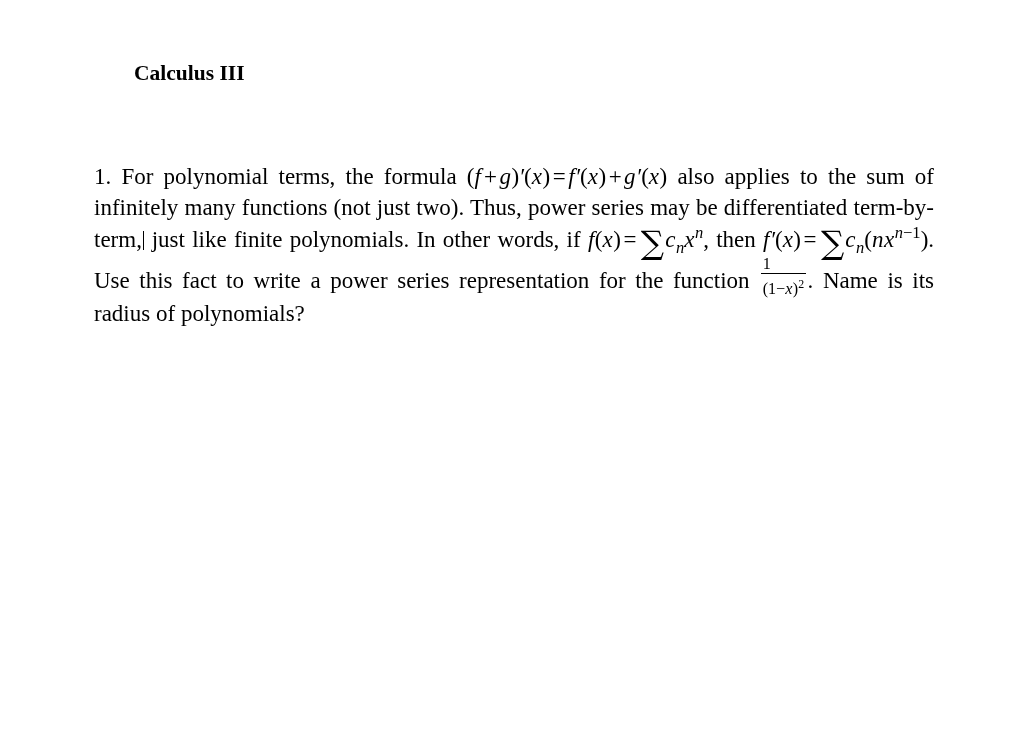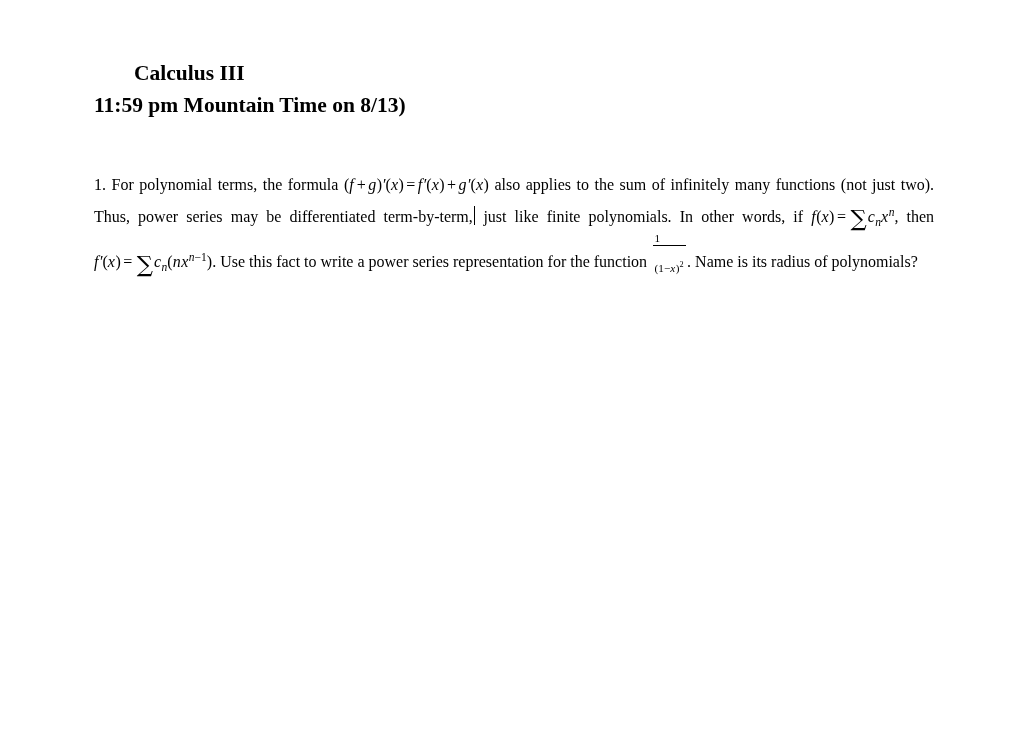--- a/index.html
+++ b/index.html
@@ -40,22 +40,22 @@
     text-align: justify;
     text-align-last: left;
   }
   .heading .hline-cont {
     text-indent: 0;
     white-space: nowrap;
   }
 
   
   .problem {
-    margin-top: 48px;
-    font-size: 16px;
+    margin-top: 71px;
+    font-size: 23px;
     line-height: 31.5px;
     text-align: justify;
     text-align-last: left;
   }
   .problem p {
     margin: 0;
   }
 
   
   .math {
@@ -111,21 +111,21 @@
     margin: 0 1.5px;
   }
   .frac .num {
     display: block;
     padding: 0 2px 1px 2px;
     font-style: normal;
   }
   .frac .den {
     display: block;
     border-top: 1.1px solid #000;
-    padding: 16px 2px 0 2px;
+    padding: 6px 2px 0 2px;
     font-style: normal;
   }
   .frac .den .mi {
     font-style: italic;
   }
   .frac .den .fsup {
     font-size: 0.74em;
     vertical-align: super;
     line-height: 0;
     font-style: normal;
@@ -146,23 +146,20 @@
 
 <div class="page">
 
   <div class="heading">
 
     <div class="hline">
       <span>Calculus III</span>
     </div>
 
 
-    <div class="hline-cont">
-      <span>11:59 pm Mountain Time on 8/13)</span>
-    </div>
 
 
   </div>
 
   <div class="problem">
     <p>
 
       <span>1.</span>
       <span>For polynomial terms, the formula</span>
 

